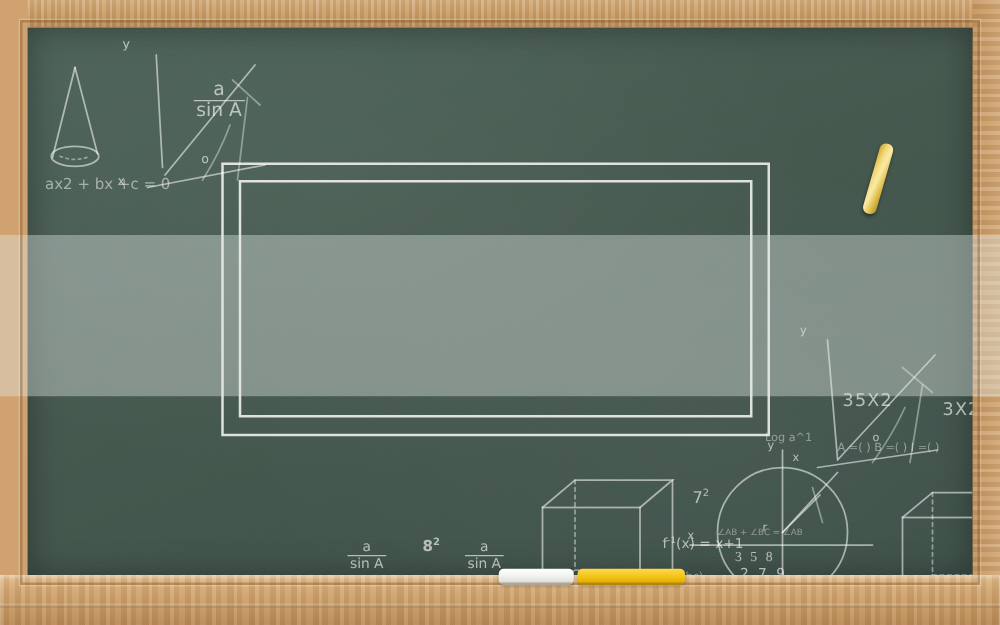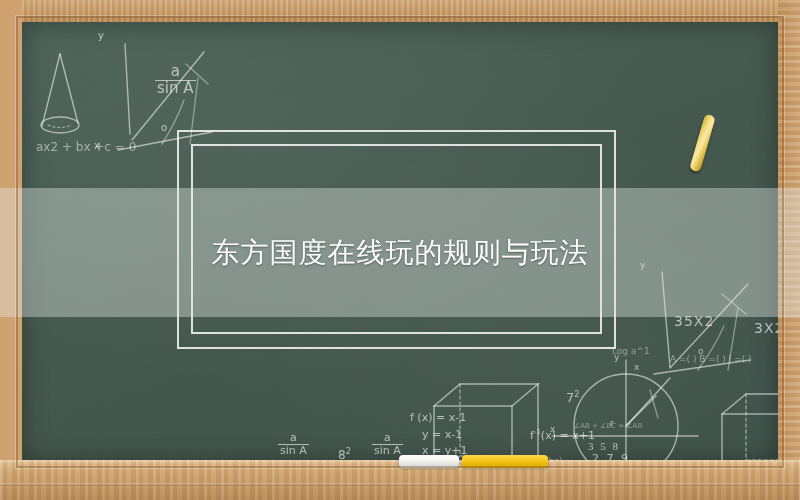--- a/index.html
+++ b/index.html
@@ -223,33 +223,28 @@
 
       <span class="ch-text" style="left:618px;top:238px;font-size:9px;">y</span>
       <span class="ch-text" style="left:612px;top:340px;font-size:9px;">x</span>
       <span class="ch-text" style="left:676px;top:324px;font-size:9px;">o</span>
 
       <span class="ch-text" style="left:652px;top:291px;font-size:14px;letter-spacing:1px;">35X2</span>
       <span class="ch-text" style="left:732px;top:298px;font-size:14px;letter-spacing:1px;">3X2</span>
       <span class="ch-text" style="left:648px;top:332px;font-size:9px;opacity:.7;text-align:center;">A =( ) B =( ) I =( )</span>
       <span class="ch-text" style="left:590px;top:324px;font-size:9px;opacity:.65;">Log a^1</span>
 
-      <span class="ch-text" style="left:388px;top:388px;font-size:11px;line-height:1.5;">
-        <span style="display:block;">f (x) = x-1</span>
-        <span style="display:block;padding-left:12px;">y = x-1</span>
-        <span style="display:block;padding-left:12px;">x = y+1</span>
-      </span>
-
-      <span class="ch-text" style="left:544px;top:368px;font-size:13px;">
+
+      <span class="ch-text" style="left:532px;top:368px;font-size:13px;">
         <span>7</span><sup style="font-size:8px;">2</sup>
       </span>
 
       <span class="ch-text" style="left:552px;top:400px;font-size:7px;opacity:.62;">∠AB + ∠BC = ∠AB</span>
 
-      <span class="ch-text" style="left:316px;top:425px;font-size:12px;">
+      <span class="ch-text" style="left:316px;top:407px;font-size:12px;font-weight:bold;">
         <span>8</span><sup style="font-size:8px;">2</sup>
       </span>
 
       <span class="ch-text" style="left:350px;top:410px;font-size:11px;">
         <span class="frac">
           <span class="num">a</span>
           <span class="den">sin A</span>
         </span>
       </span>
 
@@ -276,21 +271,20 @@
       <span class="ch-text" style="left:528px;top:402px;font-size:9px;">x</span>
     </div>
 
     <div class="chalk-stick stick-yellow-board"></div>
   </div>
 
   <div class="rect rect-outer"></div>
   <div class="rect rect-inner"></div>
 
   <div class="band"></div>
-  <div class="title">东方国度在线玩的规则与玩法</div>
 
   <div class="tray">
     <div class="tray-lip"></div>
   </div>
   <div class="chalk-stick stick-white-tray"></div>
   <div class="chalk-stick stick-yellow-tray"></div>
 
   <div class="frame-bevel"></div>
 </div>
 

